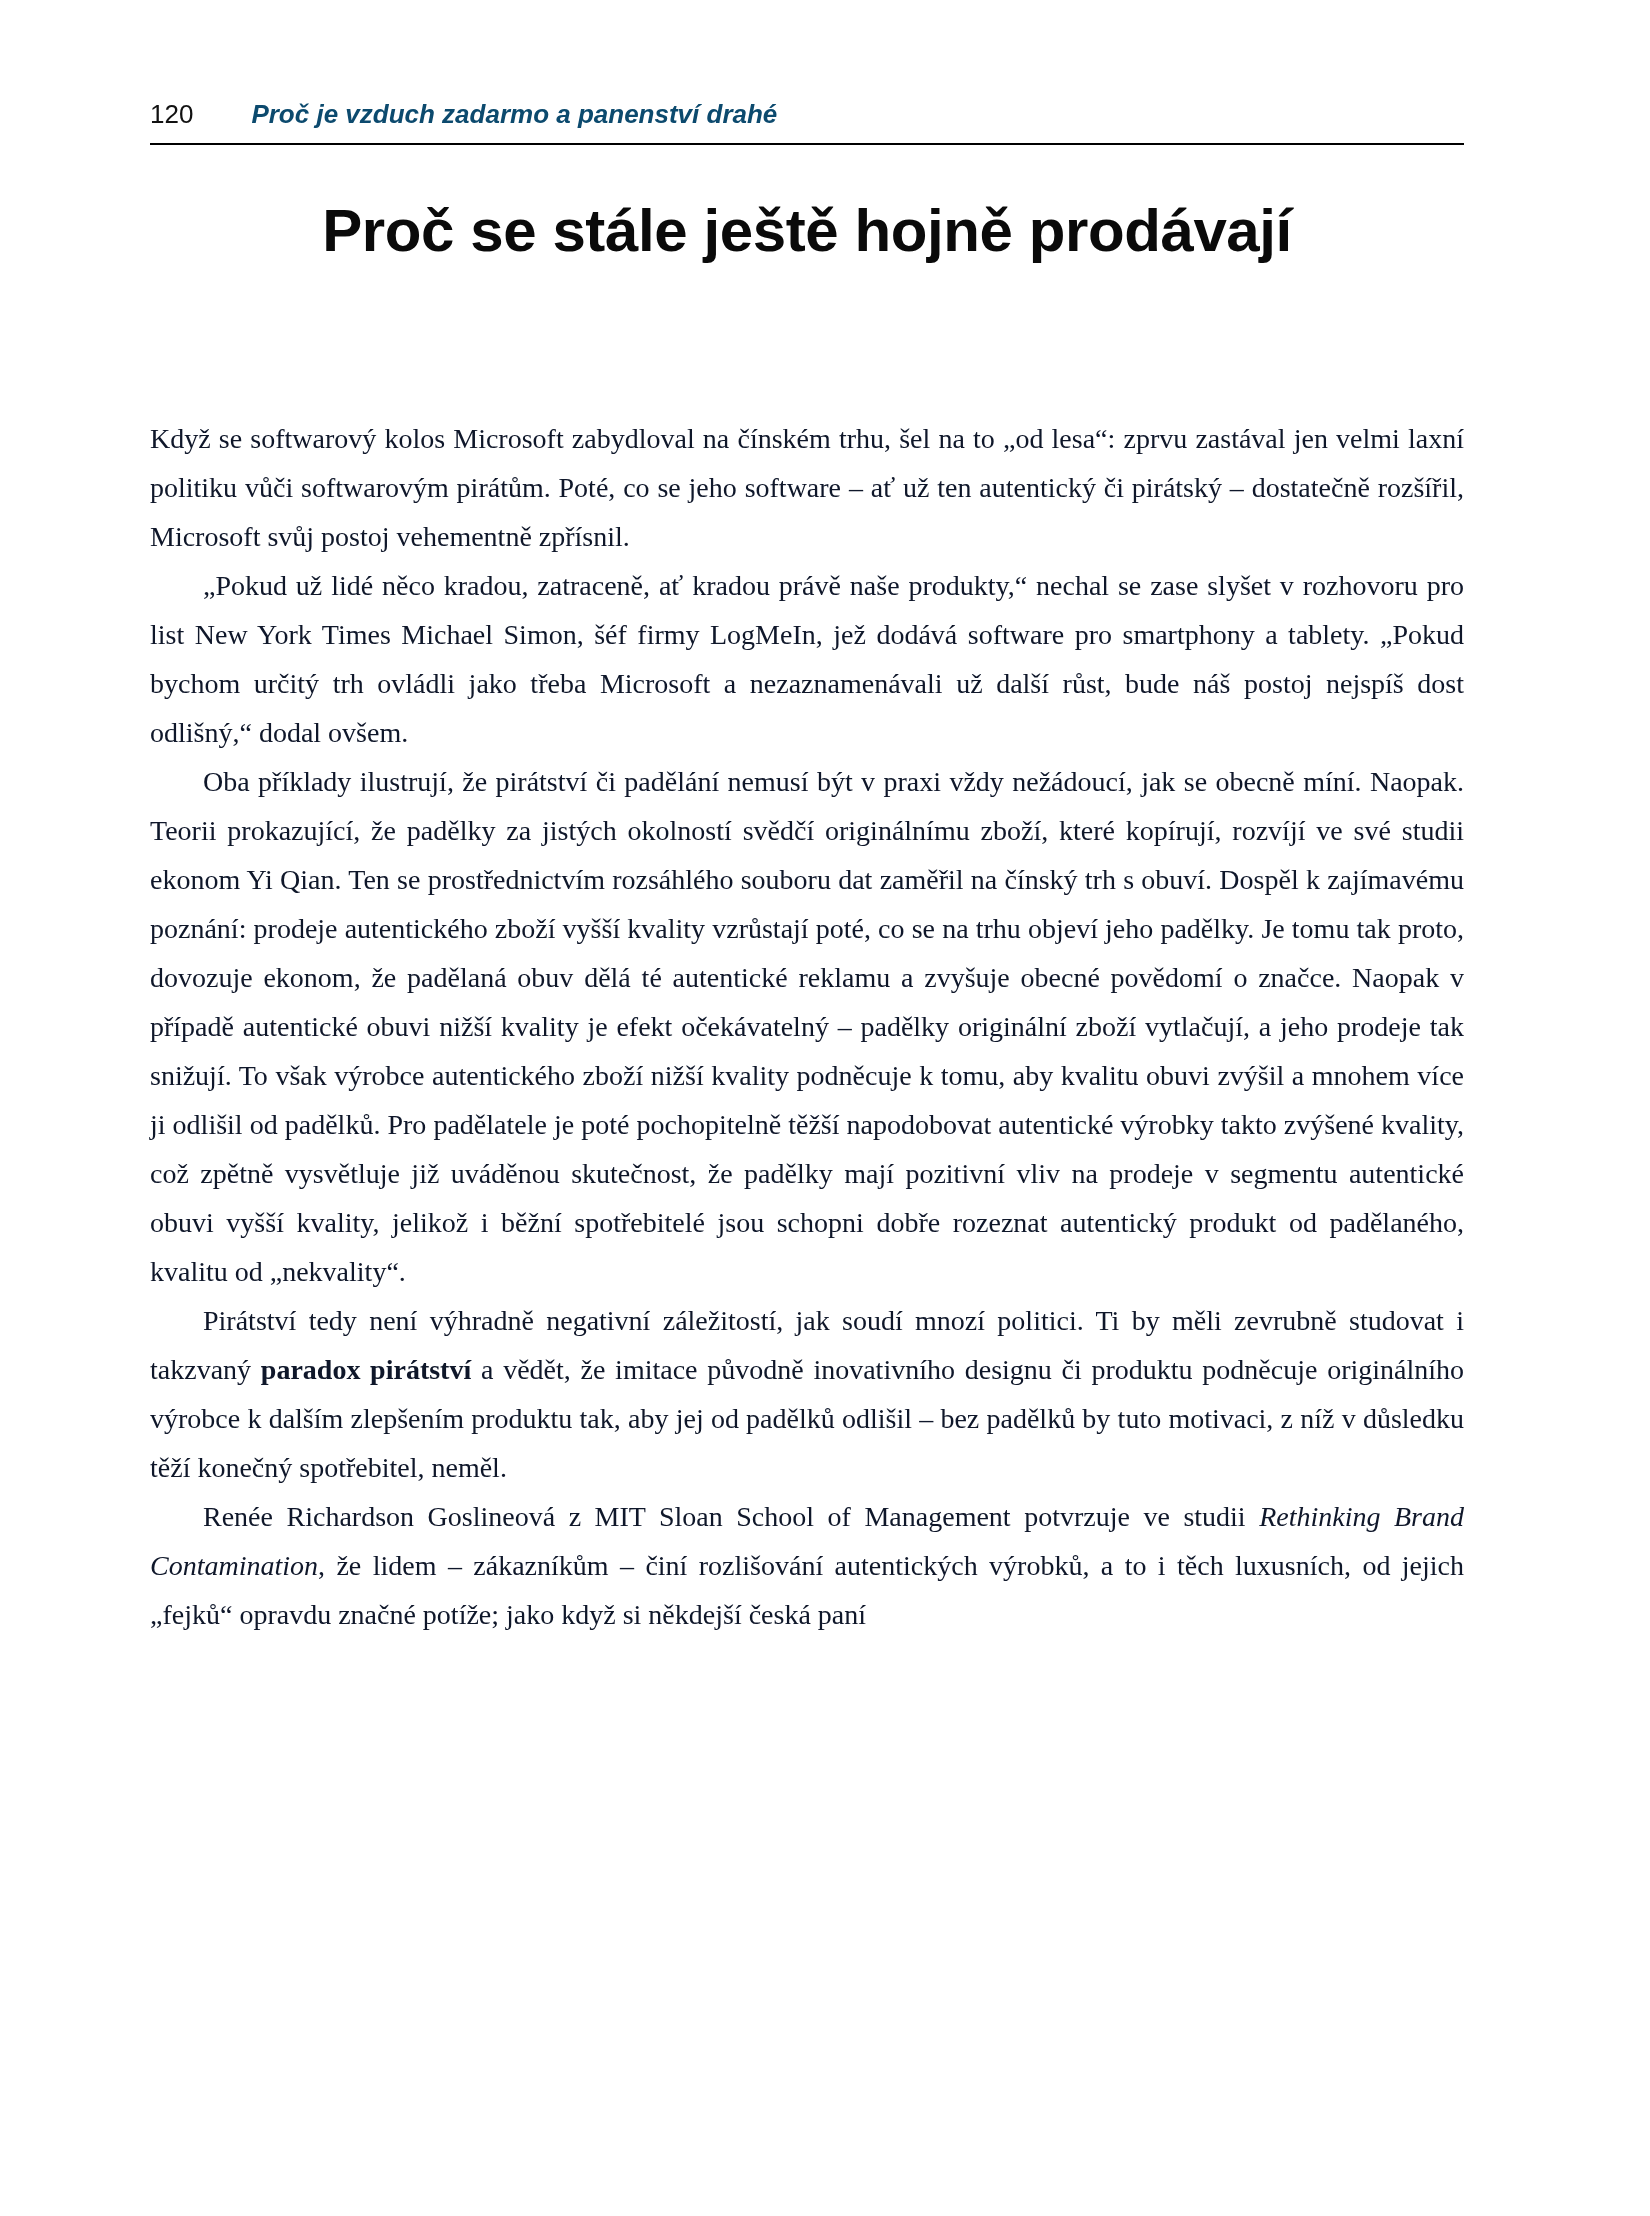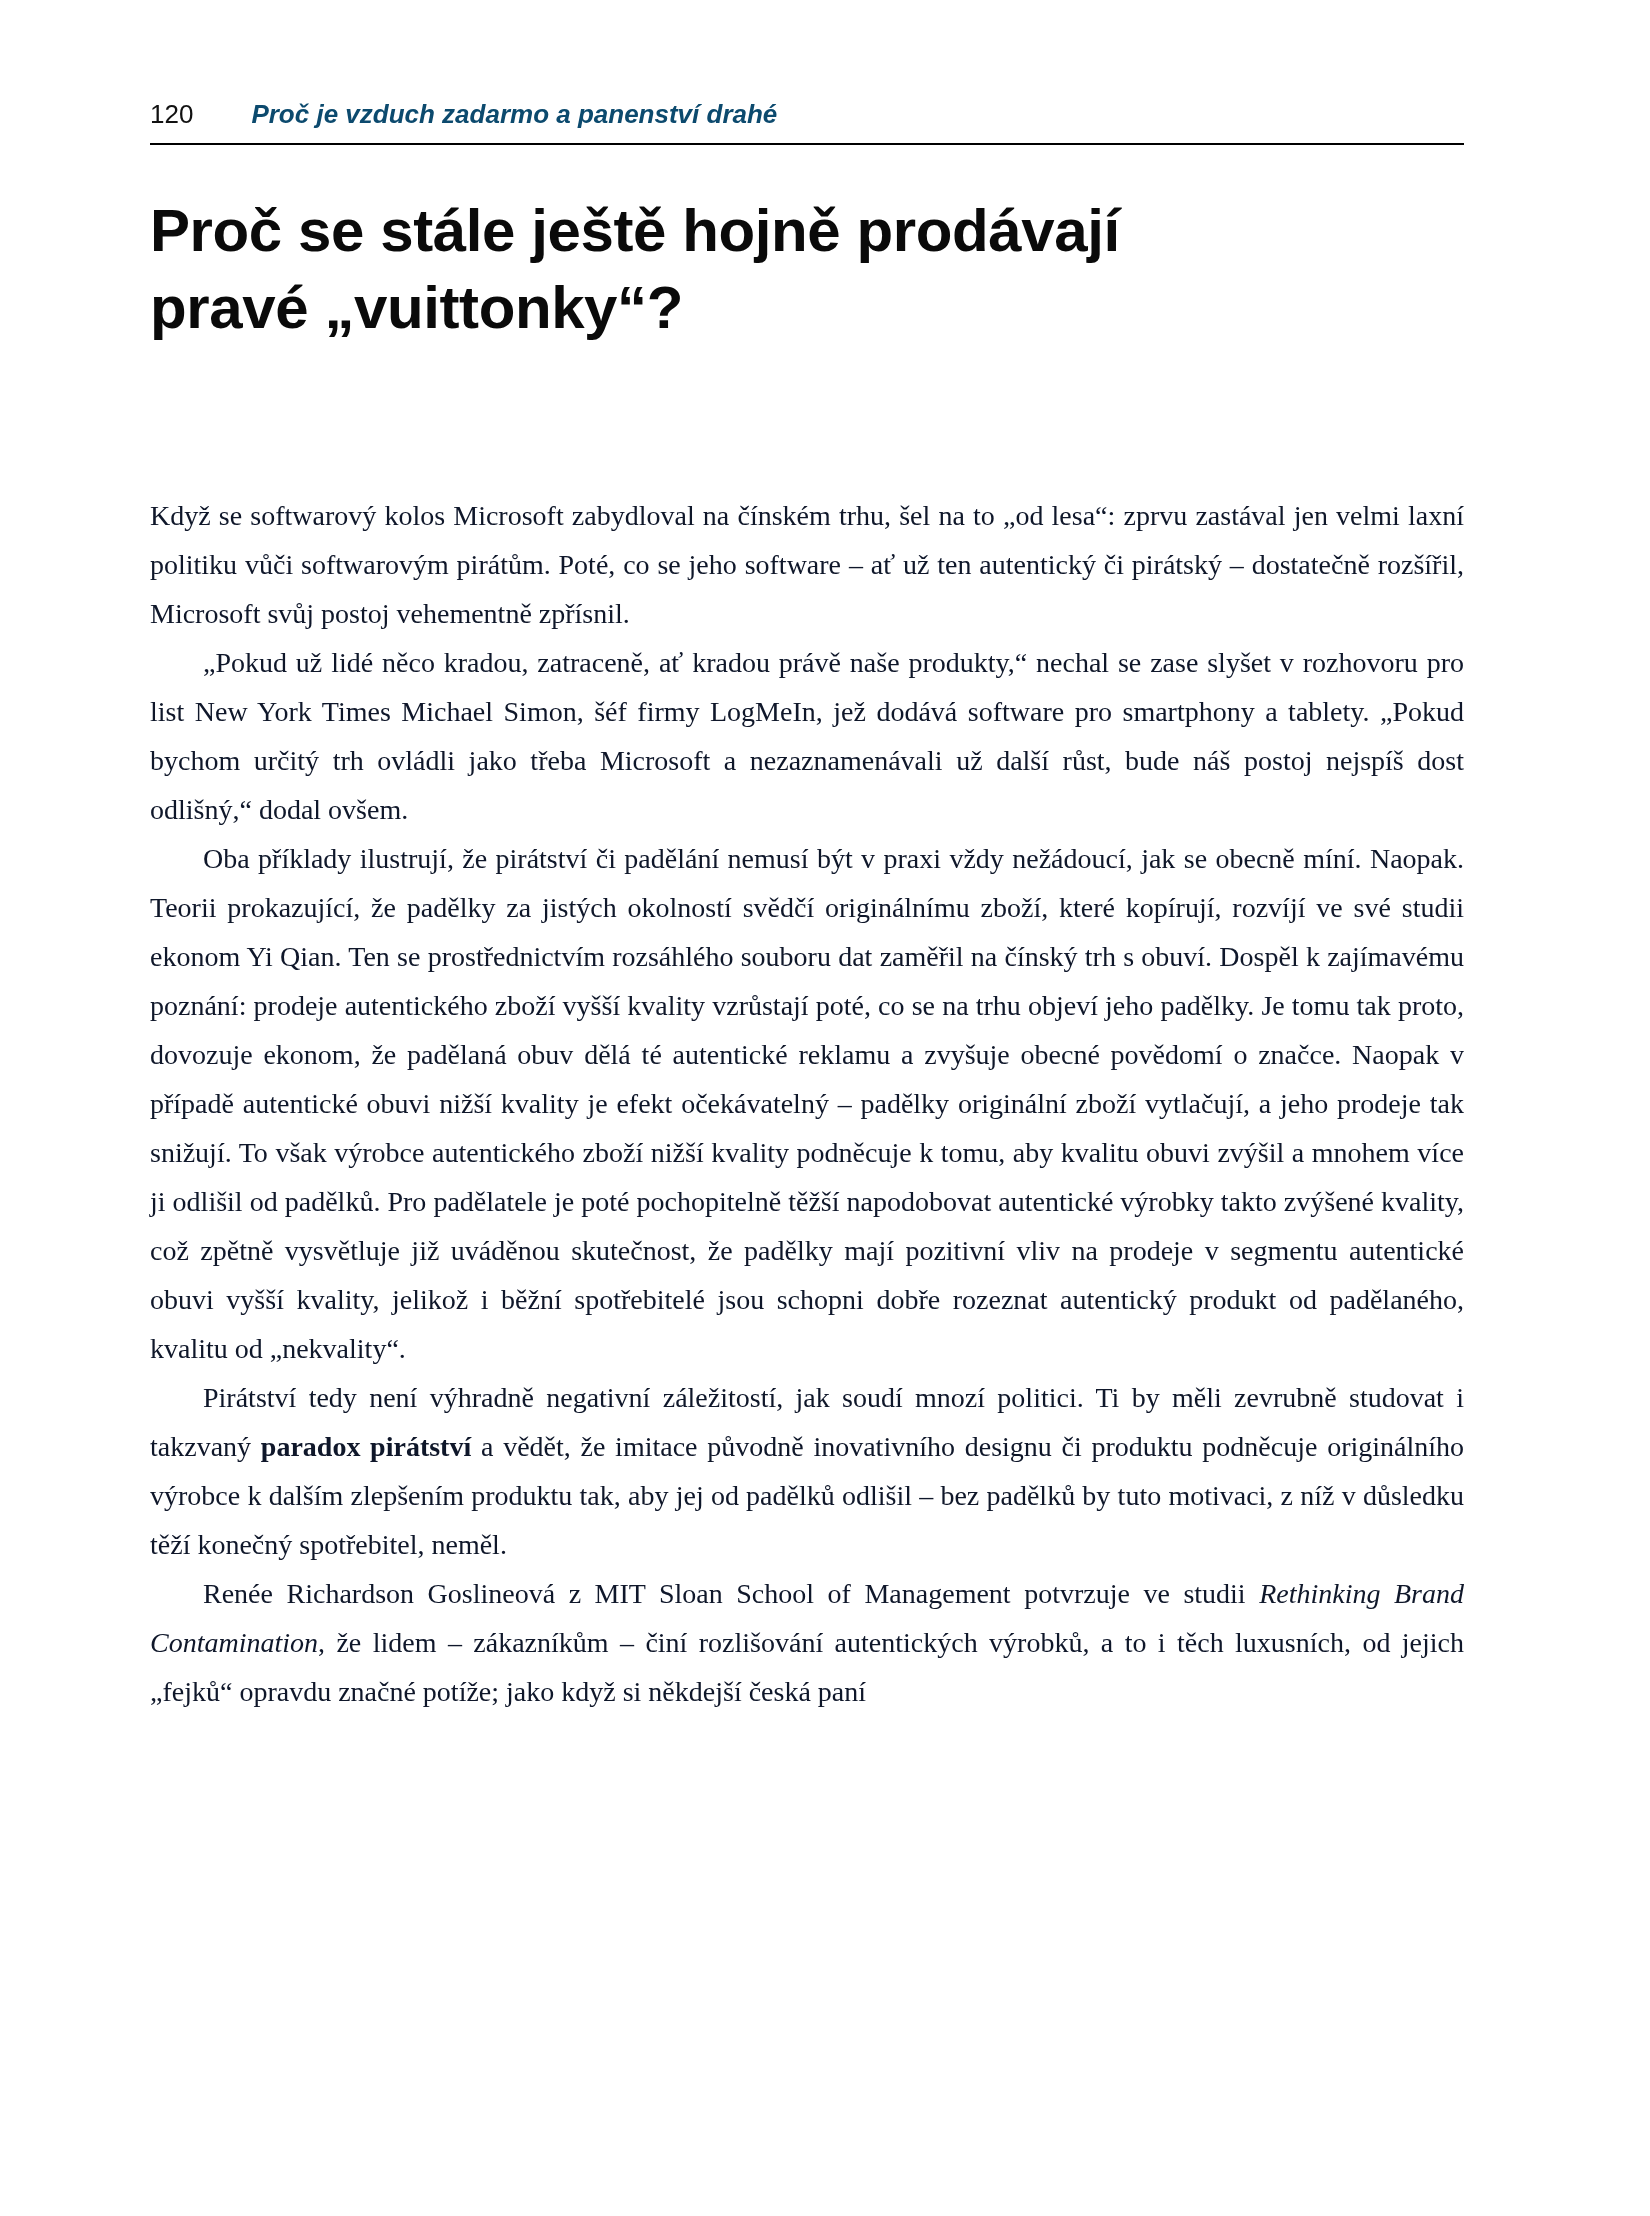--- a/index.html
+++ b/index.html
@@ -34,21 +34,21 @@
     margin-left: 58px;
     color: #0c4a6e;
   }
   .header-rule {
     border: none;
     border-top: 2.5px solid #000;
     margin-top: 13.4px;
   }
   .chapter-title {
     margin-top: 48px;
-    text-align: left;
+    text-align: center;
     font-family: "Liberation Sans", sans-serif;
     font-weight: bold;
     font-size: 60px;
     line-height: 1.28;
     letter-spacing: -0.4px;
     color: #0a0a0a;
   }
   .chapter-title .title-line { display: block; }
   .body-text {
     margin-top: 144px;
@@ -73,21 +73,20 @@
 
   <div class="page-header">
     <span class="page-number">120</span>
     <span class="running-title">Proč je vzduch zadarmo a panenství drahé</span>
   </div>
 
   <hr class="header-rule">
 
   <h1 class="chapter-title">
     <span class="title-line">Proč se stále ještě hojně prodávají</span>
-    <span class="title-line">pravé „vuittonky“?</span>
   </h1>
 
   <div class="body-text">
     <p><span>Když se softwarový kolos Microsoft zabydloval na čínském trhu, šel na to „od lesa“: zprvu zastával jen velmi laxní politiku vůči softwarovým pirátům. Poté, co se jeho software – ať už ten autentický či pirátský – dostatečně rozšířil, Microsoft svůj postoj vehementně zpřísnil.</span></p>
     <p class="indent"><span>„Pokud už lidé něco kradou, zatraceně, ať kradou právě naše produkty,“ nechal se zase slyšet v rozhovoru pro list New York Times Michael Simon, šéf firmy LogMeIn, jež dodává software pro smartphony a tablety. „Pokud bychom určitý trh ovládli jako třeba Microsoft a nezaznamenávali už další růst, bude náš postoj nejspíš dost odlišný,“ dodal ovšem.</span></p>
     <p class="indent"><span>Oba příklady ilustrují, že pirátství či padělání nemusí být v praxi vždy nežádoucí, jak se obecně míní. Naopak. Teorii prokazující, že padělky za jistých okolností svědčí originálnímu zboží, které kopírují, rozvíjí ve své studii ekonom Yi Qian. Ten se prostřednictvím rozsáhlého souboru dat zaměřil na čínský trh s obuví. Dospěl k zajímavému poznání: prodeje autentického zboží vyšší kvality vzrůstají poté, co se na trhu objeví jeho padělky. Je tomu tak proto, dovozuje ekonom, že padělaná obuv dělá té autentické reklamu a zvyšuje obecné povědomí o značce. Naopak v případě autentické obuvi nižší kvality je efekt očekávatelný – padělky originální zboží vytlačují, a jeho prodeje tak snižují. To však výrobce autentického zboží nižší kvality podněcuje k tomu, aby kvalitu obuvi zvýšil a mnohem více ji odlišil od padělků. Pro padělatele je poté pochopitelně těžší napodobovat autentické výrobky takto zvýšené kvality, což zpětně vysvětluje již uváděnou skutečnost, že padělky mají pozitivní vliv na prodeje v segmentu autentické obuvi vyšší kvality, jelikož i běžní spotřebitelé jsou schopni dobře rozeznat autentický produkt od padělaného, kvalitu od „nekvality“.</span></p>
     <p class="indent"><span>Pirátství tedy není výhradně negativní záležitostí, jak soudí mnozí politici. Ti by měli zevrubně studovat i takzvaný </span><span class="b">paradox pirátství</span><span> a vědět, že imitace původně inovativního designu či produktu podněcuje originálního výrobce k dalším zlepšením produktu tak, aby jej od padělků odlišil – bez padělků by tuto motivaci, z níž v důsledku těží konečný spotřebitel, neměl.</span></p>
     <p class="indent"><span>Renée Richardson Goslineová z MIT Sloan School of Management potvrzuje ve studii </span><span class="i">Rethinking Brand Contamination</span><span>, že lidem – zákazníkům – činí rozlišování autentických výrobků, a to i těch luxusních, od jejich „fejků“ opravdu značné potíže; jako když si někdejší česká paní</span></p>
   </div>
 

